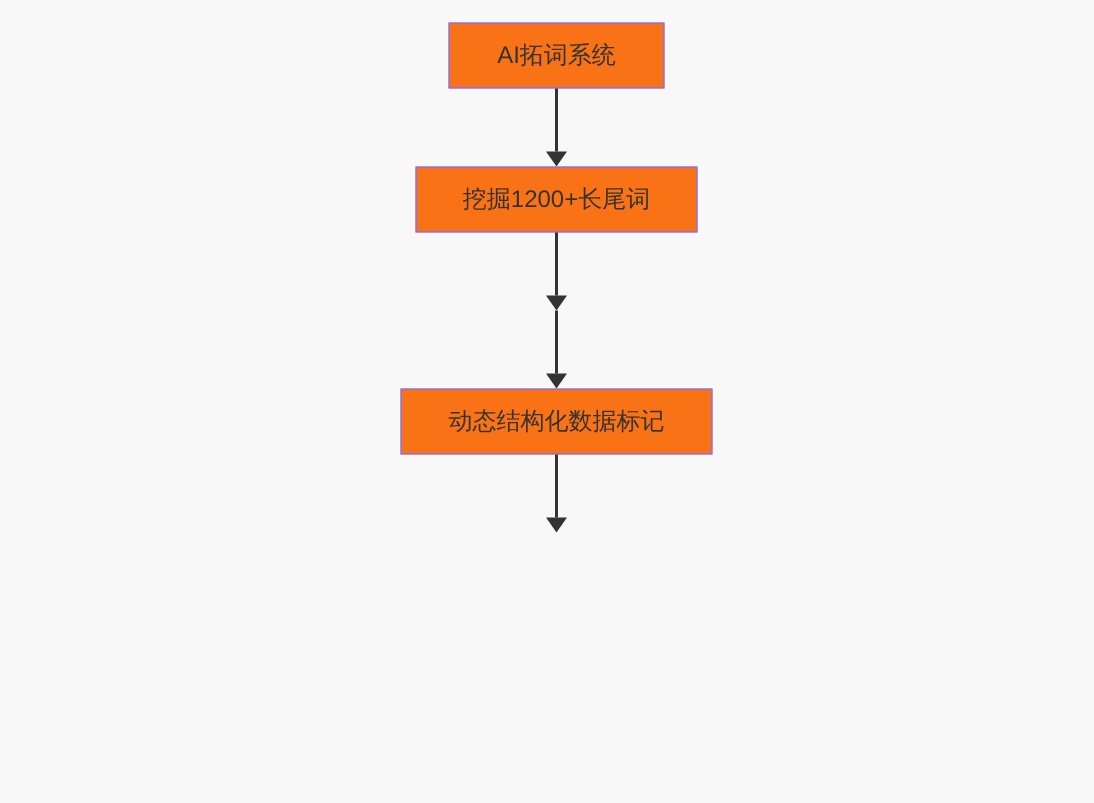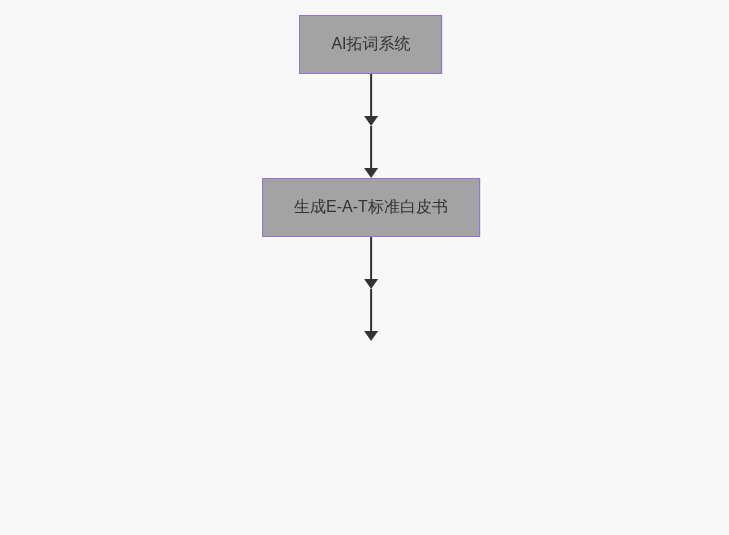--- a/index.html
+++ b/index.html
@@ -17,25 +17,25 @@
   .flowchart {
     position: absolute;
     top: 15px;
     left: 371px;
     transform: translateX(-50%);
     display: flex;
     flex-direction: column;
     align-items: center;
   }
   .node {
-    background: #a3a3a3;
+    background: #f97316;
     border: 1px solid #9370DB;
     color: #333333;
     font-size: 16px;
-    height: 59px;
+    height: 44px;
     box-sizing: border-box;
     padding: 0 31px;
     display: flex;
     align-items: center;
     justify-content: center;
     white-space: nowrap;
   }
   .edge {
     height: 52px;
     display: flex;
@@ -62,35 +62,38 @@
 
   <div class="node">
     <span>AI拓词系统</span>
   </div>
 
   <div class="edge">
     <div class="edge-line"></div>
     <div class="edge-head"></div>
   </div>
 
-
-  <div class="edge">
-    <div class="edge-line"></div>
-    <div class="edge-head"></div>
-  </div>
-
   <div class="node">
-    <span>生成E-A-T标准白皮书</span>
+    <span>挖掘1200+长尾词</span>
   </div>
 
   <div class="edge">
     <div class="edge-line"></div>
     <div class="edge-head"></div>
   </div>
 
 
   <div class="edge">
     <div class="edge-line"></div>
     <div class="edge-head"></div>
   </div>
 
+  <div class="node">
+    <span>动态结构化数据标记</span>
+  </div>
+
+  <div class="edge">
+    <div class="edge-line"></div>
+    <div class="edge-head"></div>
+  </div>
+
 
 </div>
 
 </body></html>

